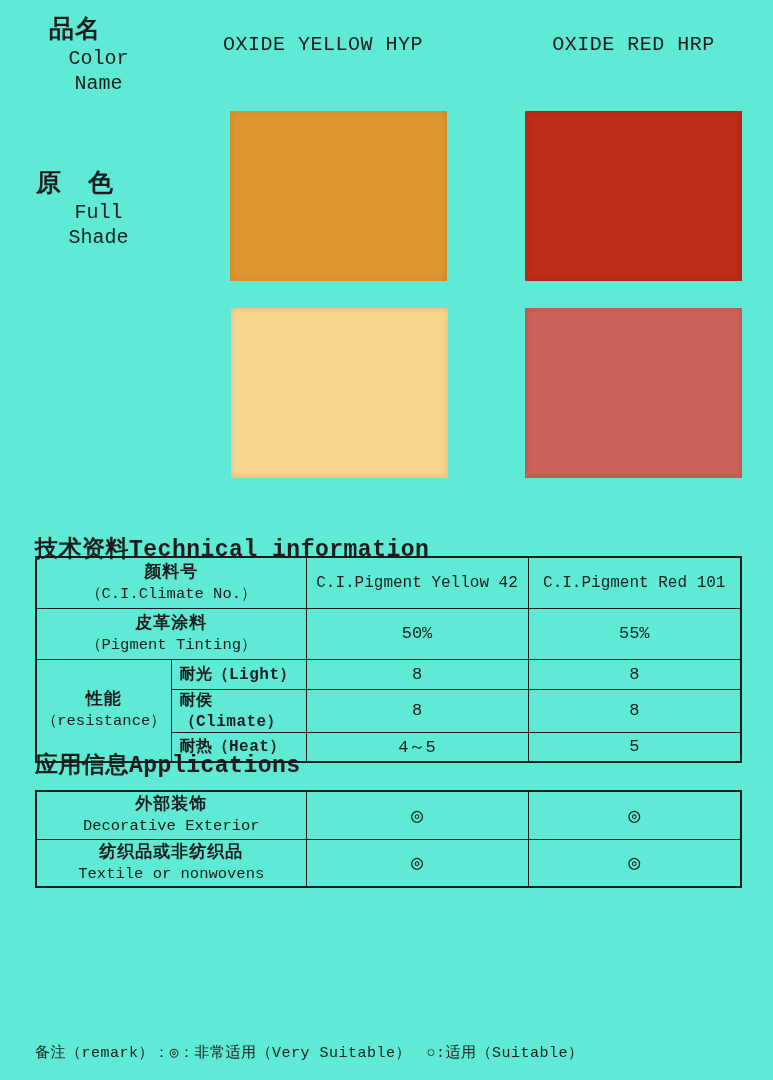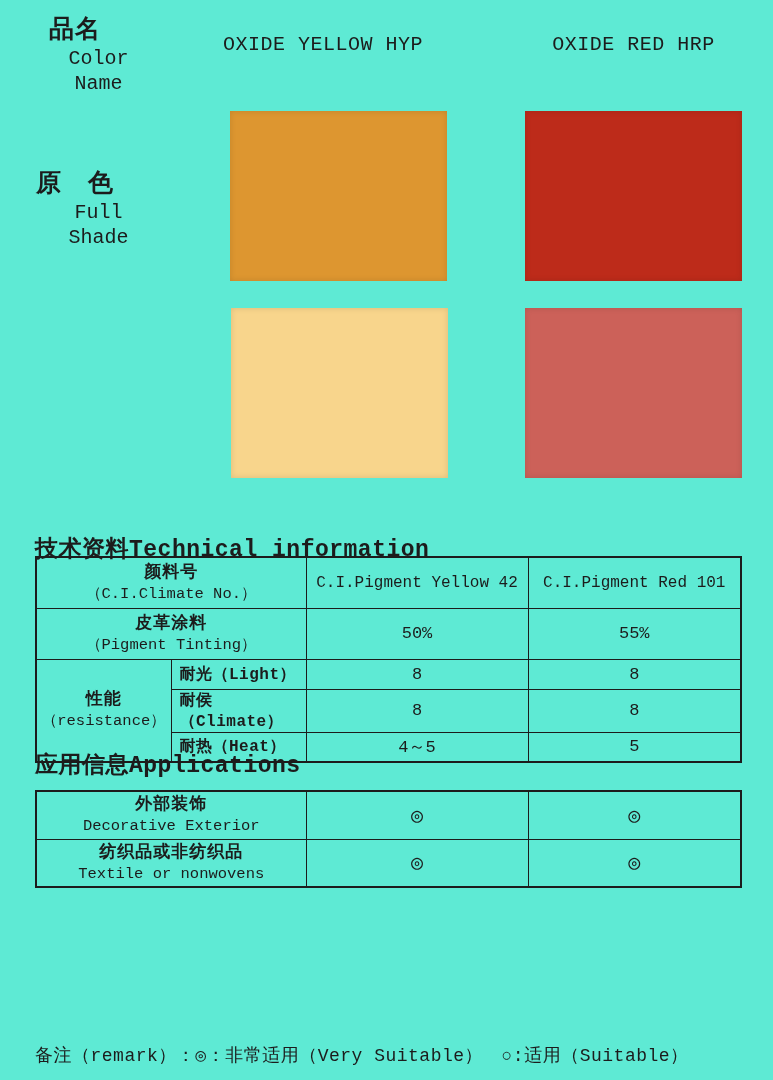--- a/index.html
+++ b/index.html
@@ -38,21 +38,21 @@
   td { text-align:center; vertical-align:middle; padding:0; overflow:hidden; }
   td .cjk-cell { font-size:17px; line-height:22px; font-weight:700; letter-spacing:1px; }
   td .lat-cell { font-size:15.5px; line-height:20px; }
   .val { font-size:17px;text-align:center; }
   .mark { font-size:20px; }
   .r51 { height:51px; }
   .r30 { height:30px; }
   .r48 { height:48px; }
   td.sub-label { text-align:left; padding-left:8px; font-size:16px; font-weight:600; letter-spacing:0.5px; }
 
-  .footer-note { left:35px; font-size:18px; letter-spacing:0.5px; }
+  .footer-note { left:35px; font-size:15px; letter-spacing:0.5px; }
 </style>
 </head>
 <body>
 
 <div class="page">
 
   <div class="abs label-col" style="top:16px;">
     <div class="cjk-lg">品名</div>
     <div class="lat-md">Color Name</div>
   </div>

